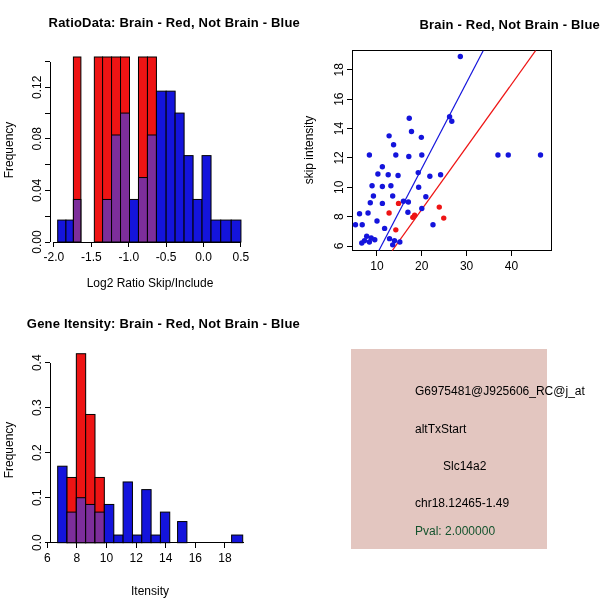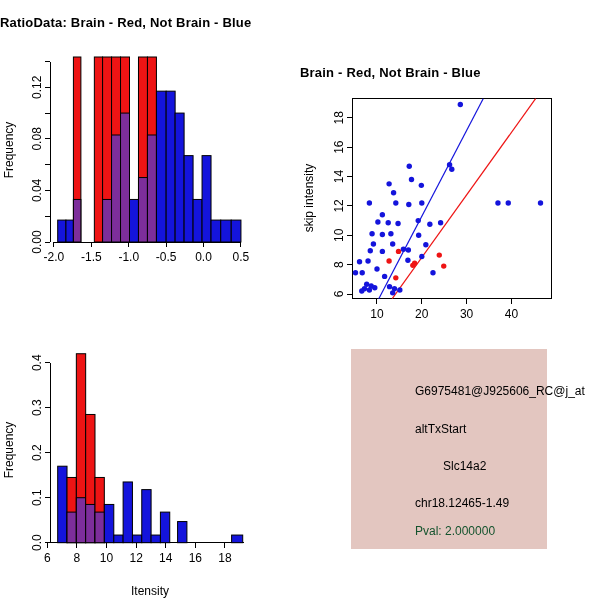--- a/index.html
+++ b/index.html
@@ -1,19 +1,19 @@
 <!DOCTYPE html>
 <html><head>
 <meta charset="utf-8">
 <style>
   * { margin:0; padding:0; box-sizing:border-box; }
   html,body { width:600px; height:600px; background:#ffffff; font-family:"Liberation Sans", sans-serif; }
   body { position:relative; overflow:hidden; }
   .panel { position:absolute; width:300px; height:300px; }
-  .title { position:absolute; left:0; top:15px; width:300px; text-align:left;
+  .title { position:absolute; left:0; top:15px; width:300px; text-align:right;
            font-size:13px; font-weight:bold; color:#000; letter-spacing:0.2px; }
   .xlabel { position:absolute; left:0; width:300px; text-align:center; font-size:12px; color:#000; }
   .ylabel { position:absolute; left:-90px; top:142px; width:200px; height:16px; text-align:center;
             font-size:12px; color:#000; transform:rotate(-90deg); }
   svg { position:absolute; left:0; top:0; }
   .tick { font-family:"Liberation Sans", sans-serif; font-size:12px; fill:#000; }
   .infobox { position:absolute; }
   .infoline { position:absolute; left:64px; font-size:12px; color:#000; white-space:nowrap; }
 </style>
 </head>
@@ -67,24 +67,25 @@
       <rect x="156.42786636294608" y="91.16376306620208" width="9.722854973424433" height="150.83623693379792" fill="#1414DC" stroke="#000"></rect>
       <rect x="166.1507213363705" y="91.16376306620208" width="8.974943052391836" height="150.83623693379792" fill="#1414DC" stroke="#000"></rect>
       <rect x="175.12566438876235" y="113.08013937282229" width="8.97494305239178" height="128.9198606271777" fill="#1414DC" stroke="#000"></rect>
       <rect x="184.10060744115412" y="155.62369337979095" width="8.974943052391808" height="86.37630662020905" fill="#1414DC" stroke="#000"></rect>
       <rect x="193.07555049354593" y="199.45644599303137" width="8.974943052391808" height="42.543554006968634" fill="#1414DC" stroke="#000"></rect>
       <rect x="202.05049354593774" y="155.62369337979095" width="8.974943052391808" height="86.37630662020905" fill="#1414DC" stroke="#000"></rect>
       <rect x="211.02543659832955" y="220.0836236933798" width="9.722854973424433" height="21.916376306620208" fill="#1414DC" stroke="#000"></rect>
       <rect x="220.74829157175398" y="220.0836236933798" width="10.470766894457114" height="21.916376306620208" fill="#1414DC" stroke="#000"></rect>
       <rect x="231.2190584662111" y="220.0836236933798" width="9.722854973424433" height="21.916376306620208" fill="#1414DC" stroke="#000"></rect>
     </svg>
+  <div class="xlabel" style="top:276px;">Log2 Ratio Skip/Include</div>
   <div class="ylabel">Frequency</div>
 </div>
 
-<div class="panel" style="left:300px; top:0;margin-top:48px;">
+<div class="panel" style="left:300px; top:0;">
   <div class="title" style="top:17px;">Brain - Red, Not Brain - Blue</div>
   <svg id="chart-1" width="300" height="300">
       <rect x="52" y="50.7" width="199" height="200" fill="none" stroke="#000" shape-rendering="crispEdges"></rect>
       <line x1="76.99819900945519" y1="250.7" x2="76.99819900945519" y2="255.7" stroke="#000" shape-rendering="crispEdges"></line>
       <text x="76.99819900945519" y="269.7" text-anchor="middle" class="tick">10</text>
       <line x1="121.79783881134624" y1="250.7" x2="121.79783881134624" y2="255.7" stroke="#000" shape-rendering="crispEdges"></line>
       <text x="121.79783881134624" y="269.7" text-anchor="middle" class="tick">20</text>
       <line x1="166.59747861323729" y1="250.7" x2="166.59747861323729" y2="255.7" stroke="#000" shape-rendering="crispEdges"></line>
       <text x="166.59747861323729" y="269.7" text-anchor="middle" class="tick">30</text>
       <line x1="211.3971184151283" y1="250.7" x2="211.3971184151283" y2="255.7" stroke="#000" shape-rendering="crispEdges"></line>
@@ -162,20 +163,21 @@
       <circle cx="114.62989644304366" cy="215.1640234948605" r="2.7" fill="#EE1414"></circle>
       <circle cx="112.83791085096803" cy="217.36666666666665" r="2.7" fill="#EE1414"></circle>
       <circle cx="139.26969833408373" cy="207.08766519823786" r="2.7" fill="#EE1414"></circle>
       <circle cx="143.74966231427283" cy="218.1008810572687" r="2.7" fill="#EE1414"></circle>
       <circle cx="95.81404772624944" cy="229.84831130690162" r="2.7" fill="#EE1414"></circle>
     </svg>
   <div class="ylabel">skip intensity</div>
 </div>
 
 <div class="panel" style="left:0; top:300px;">
+  <div class="title" style="top:16px;">Gene Itensity: Brain - Red, Not Brain - Blue</div>
   <svg id="chart-2" width="300" height="300">
       <line x1="47.335837716003006" y1="242.7" x2="244.18782870022542" y2="242.7" stroke="#000" shape-rendering="crispEdges"></line>
       <line x1="50" y1="242.7" x2="50" y2="62.7326873686668" stroke="#000" shape-rendering="crispEdges"></line>
       <line x1="47.335837716003006" y1="242.7" x2="47.335837716003006" y2="247.7" stroke="#000" shape-rendering="crispEdges"></line>
       <text x="47.335837716003006" y="261.7" text-anchor="middle" class="tick">6</text>
       <line x1="76.93764087152518" y1="242.7" x2="76.93764087152518" y2="247.7" stroke="#000" shape-rendering="crispEdges"></line>
       <text x="76.93764087152518" y="261.7" text-anchor="middle" class="tick">8</text>
       <line x1="106.53944402704735" y1="242.7" x2="106.53944402704735" y2="247.7" stroke="#000" shape-rendering="crispEdges"></line>
       <text x="106.53944402704735" y="261.7" text-anchor="middle" class="tick">10</text>
       <line x1="136.1412471825695" y1="242.7" x2="136.1412471825695" y2="247.7" stroke="#000" shape-rendering="crispEdges"></line>

